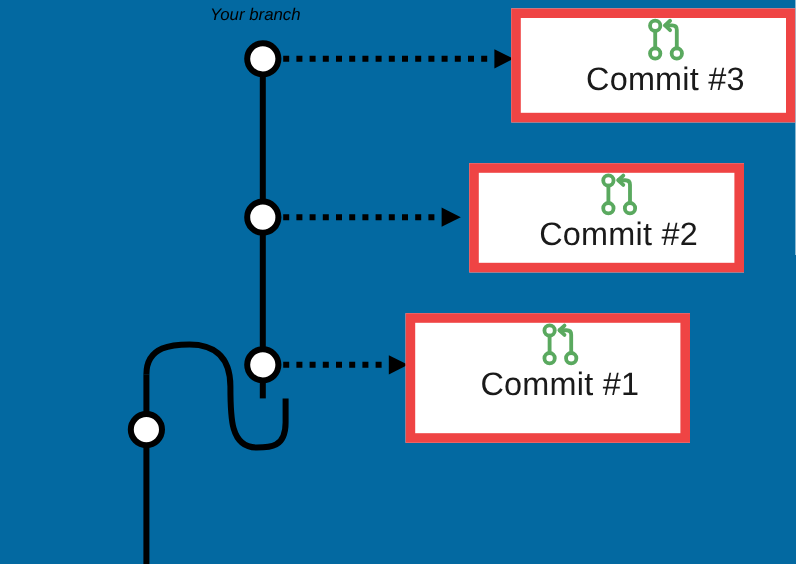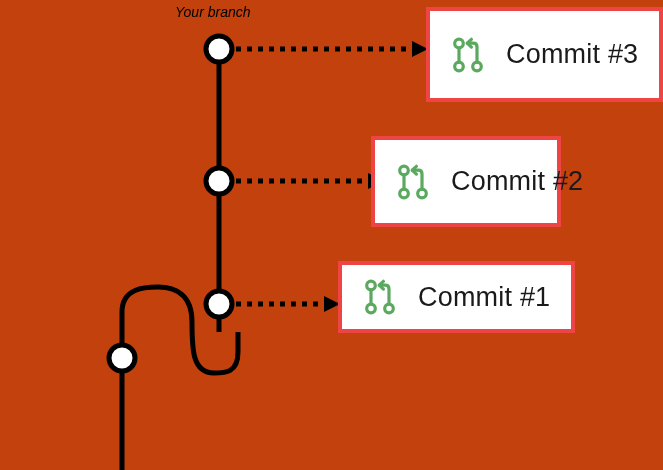--- a/index.html
+++ b/index.html
@@ -7,21 +7,21 @@
     padding: 0;
     background: #ffffff;
   }
   body {
     font-family: "Liberation Sans", sans-serif;
   }
   #canvas {
     position: relative;
     width: 663px;
     height: 470px;
-    background: #c2410c;
+    background: #0369a1;
     overflow: hidden;
   }
   #graph-svg {
     position: absolute;
     left: 0;
     top: 0;
     width: 663px;
     height: 470px;
   }
   .branch-label {
@@ -37,44 +37,44 @@
     top: 4px;
   }
   #label-base-branch {
     left: 8px;
     top: 348px;
   }
   .commit-card {
     position: absolute;
     box-sizing: border-box;
     background: #ffffff;
-    border: 4px solid #ef4444;
+    border: 8px solid #ef4444;
     display: flex;
-    flex-direction: row;
+    flex-direction: column;
     align-items: center;
   }
   .commit-icon {
     flex: 0 0 auto;
     margin-left: 22px;
     width: 34px;
     height: 36px;
     display: block;
   }
   .commit-label {
     flex: 0 0 auto;
     margin-left: 20px;
     font-family: "Liberation Sans", sans-serif;
     font-size: 27px;
     color: #1a1a1a;
     letter-spacing: 0.2px;
     white-space: nowrap;
   }
   #commit-card-3 { left: 426px; top: 7px;   width: 237px; height: 95px; }
-  #commit-card-2 { left: 371px; top: 136px; width: 190px; height: 91px; }
-  #commit-card-1 { left: 338px; top: 261px; width: 237px; height: 72px; }
+  #commit-card-2 { left: 391px; top: 136px; width: 229px; height: 91px; }
+  #commit-card-1 { left: 338px; top: 261px; width: 237px; height: 108px; }
 </style>
 </head>
 <body>
 
 <div id="canvas">
 
   <svg id="graph-svg" viewBox="0 0 663 470" xmlns="http://www.w3.org/2000/svg">
 
     <line x1="122" y1="371" x2="122" y2="470" stroke="#000000" stroke-width="5"></line>
 

